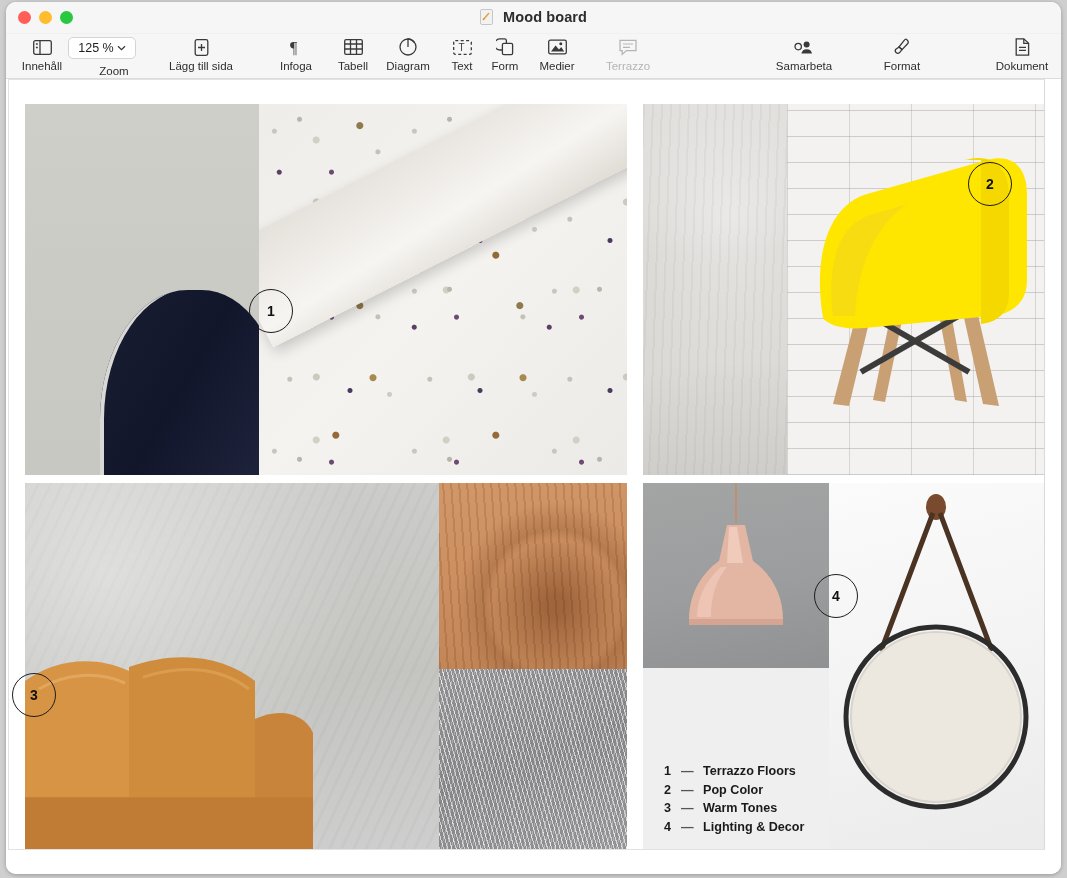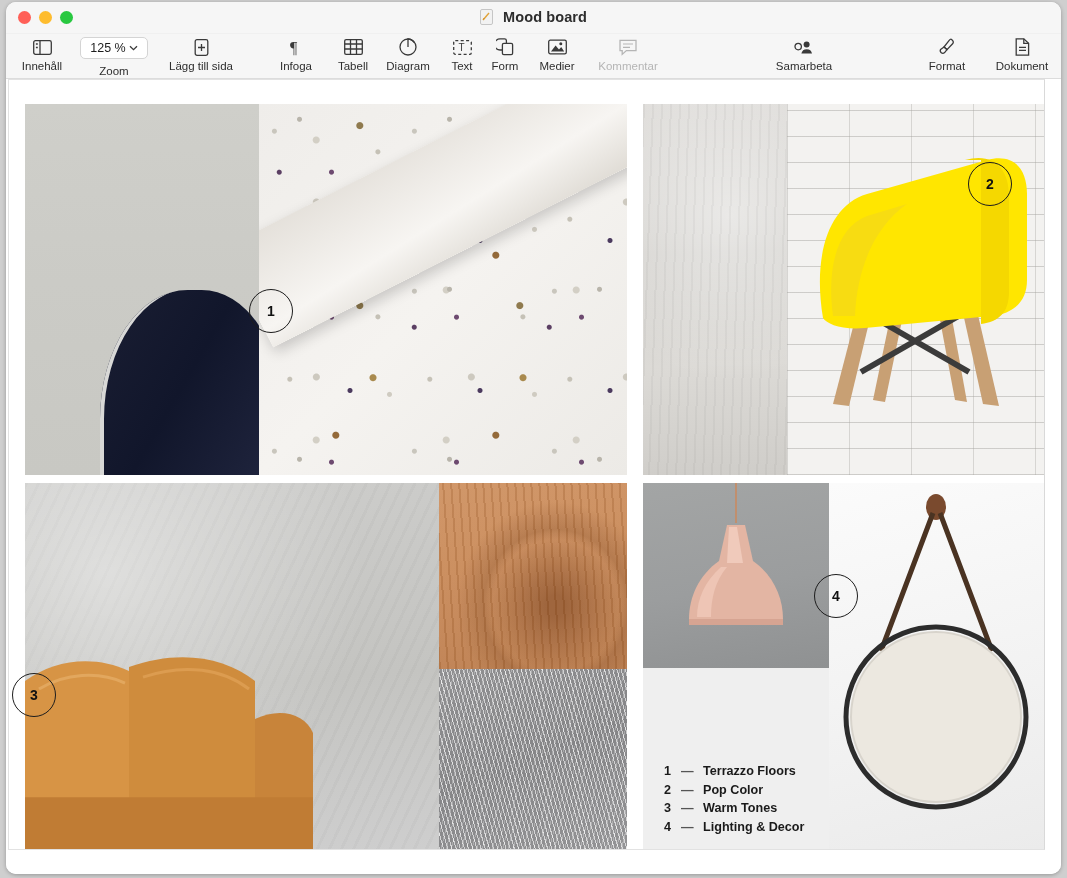--- a/index.html
+++ b/index.html
@@ -248,21 +248,21 @@
         <svg width="19" height="15" viewBox="0 0 19 15">
             <rect class="ic" x="0.7" y="0.7" width="17.6" height="13.6" rx="1.8"></rect>
             <line class="ic" x1="7" y1="0.7" x2="7" y2="14.3"></line>
             <line class="ic" x1="2.9" y1="4" x2="4.8" y2="4"></line>
             <line class="ic" x1="2.9" y1="7.5" x2="4.8" y2="7.5"></line>
           </svg>
       </span>
       <span class="tb-label">Innehåll</span>
     </div>
 
-    <div class="zoom-box" style="left:108px">
+    <div class="zoom-box" style="left:96px">
       <span>125 %</span>
       <span>
         <svg width="9" height="6" viewBox="0 0 9 6">
             <path d="M1 1.2 L4.5 4.6 L8 1.2" stroke="#3a3a3a" stroke-width="1.3" fill="none"></path>
           </svg>
       </span>
     </div>
     <div class="tb-item" style="left:108px; top:29px">
       <span class="tb-label">Zoom</span>
     </div>
@@ -342,35 +342,35 @@
     </div>
 
     <div class="tb-item disabled" style="left:622px">
       <span class="tb-icon">
         <svg width="18" height="17" viewBox="0 0 18 17">
             <path d="M1 1.4 h16 v10.2 h-9.6 L3.2 15.4 V11.6 H1 Z" stroke="#b5b5b5" stroke-width="1.3" fill="none"></path>
             <line x1="4" y1="5" x2="14" y2="5" stroke="#b5b5b5" stroke-width="1.2"></line>
             <line x1="4" y1="8.4" x2="11" y2="8.4" stroke="#b5b5b5" stroke-width="1.2"></line>
           </svg>
       </span>
-      <span class="tb-label">Kommentar</span>
+      <span class="tb-label">Terrazzo</span>
     </div>
 
     <div class="tb-item" style="left:798px">
       <span class="tb-icon">
         <svg width="22" height="17" viewBox="0 0 22 17">
             <circle class="ic" cx="5.2" cy="7.6" r="3.2"></circle>
             <circle cx="13.6" cy="5.4" r="3" fill="#3a3a3a"></circle>
             <path d="M8.4 14.6 a5.4 5.4 0 0 1 10.6 0" fill="#3a3a3a"></path>
           </svg>
       </span>
       <span class="tb-label">Samarbeta</span>
     </div>
 
-    <div class="tb-item" style="left:941px">
+    <div class="tb-item" style="left:896px">
       <span class="tb-icon">
         <svg width="18" height="19" viewBox="0 0 18 19">
             <path class="ic" d="M13.6 1.4 c1.8 1.4 2.2 3 1 4.4 L9 11.6 l-3-2.6 4.8-6.2 c1.2-1.5 2.4-1.7 2.8-1.4 Z"></path>
             <path class="ic" d="M6 9 l3 2.6 -2.4 3 a2.6 2.6 0 0 1 -4-3.2 Z"></path>
           </svg>
       </span>
       <span class="tb-label">Format</span>
     </div>
 
     <div class="tb-item" style="left:1016px">

